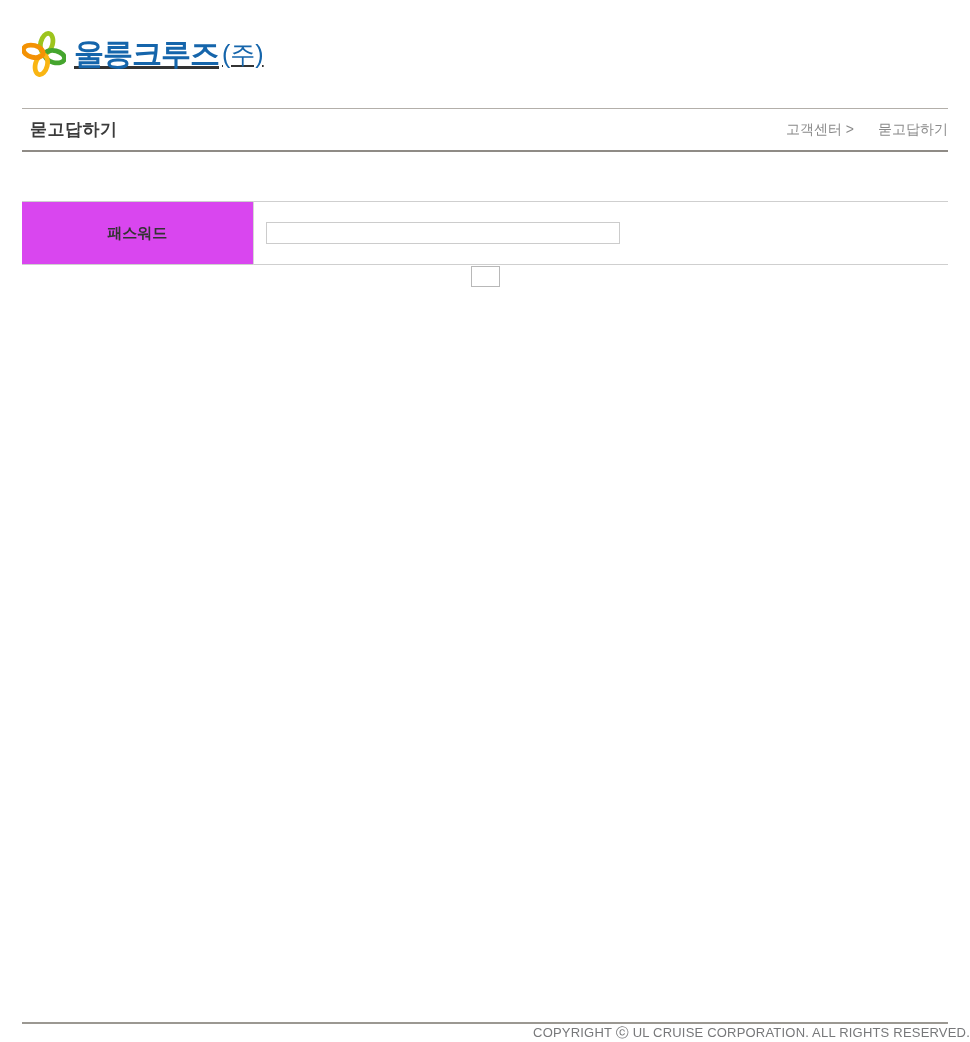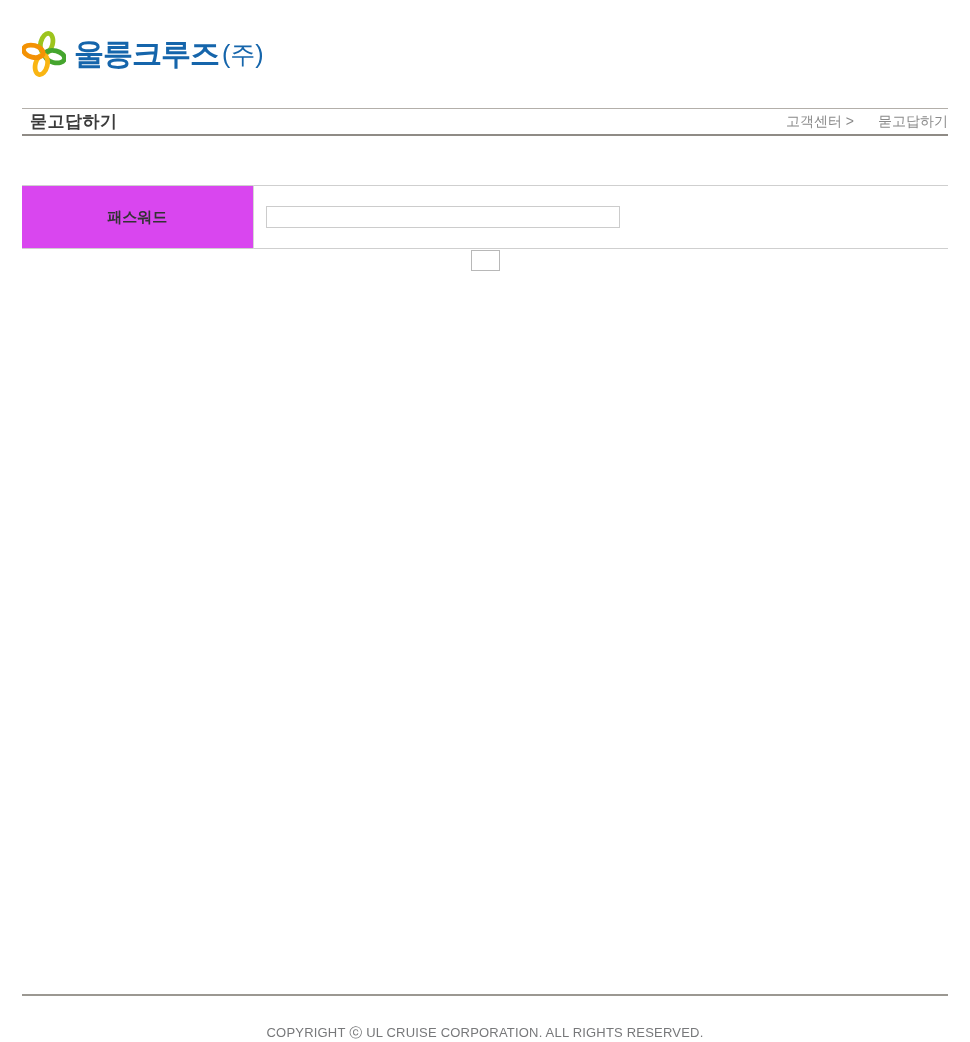--- a/index.html
+++ b/index.html
@@ -8,40 +8,40 @@
     width: 970px;
     height: 1042px;
     font-family: "Liberation Sans", "DejaVu Sans", sans-serif;
     color: #333;
     overflow: hidden;
   }
   .page { display: flex; flex-direction: column; height: 1042px; }
   .inner { width: 926px; margin: 0 auto; }
 
   
-  .site-header { height: 108px; display: flex; align-items: center; }
+  .site-header { height: 108px; display: flex; align-items: center; text-decoration: underline; }
   .logo { display: flex; align-items: center; text-decoration: none; cursor: pointer; }
   .logo svg { display: block; width: 44px; height: 46px; }
   .logo-text {
     margin-left: 8px;
     font-size: 30px;
     font-weight: bold;
     letter-spacing: -1px;
     line-height: 1;
   }
   .logo-suffix {
     margin-left: 3px;
     font-size: 25px;
     font-weight: normal;
     line-height: 1;
   }
 
   
   .titlebar {
-    height: 28px;
+    height: 44px;
     border-top: 1px solid #b3afaa;
     border-bottom: 2px solid #8f8b86;
     display: flex;
     align-items: center;
     justify-content: space-between;
   }
   .page-title {
     font-size: 17px;
     font-weight: bold;
     color: #3b3b3b;
@@ -92,25 +92,24 @@
     border: 1px solid #b8b8b8;
     cursor: pointer;
     font-size: 11px;
     color: #555;
   }
 
   
   .site-footer { margin-top: auto; }
   .footer-rule { width: 926px; margin: 0 auto; border-top: 2px solid #9b9892; }
   .copyright {
-    text-align: center;
+    text-align: right;
     font-size: 13px;
     color: #77787a;
     letter-spacing: 0.2px;
-    padding-top: 28px;
   }
 </style>
 </head>
 <body>
 
 <div class="page">
 
   <header class="site-header">
     <div class="inner">
       <a class="logo">

